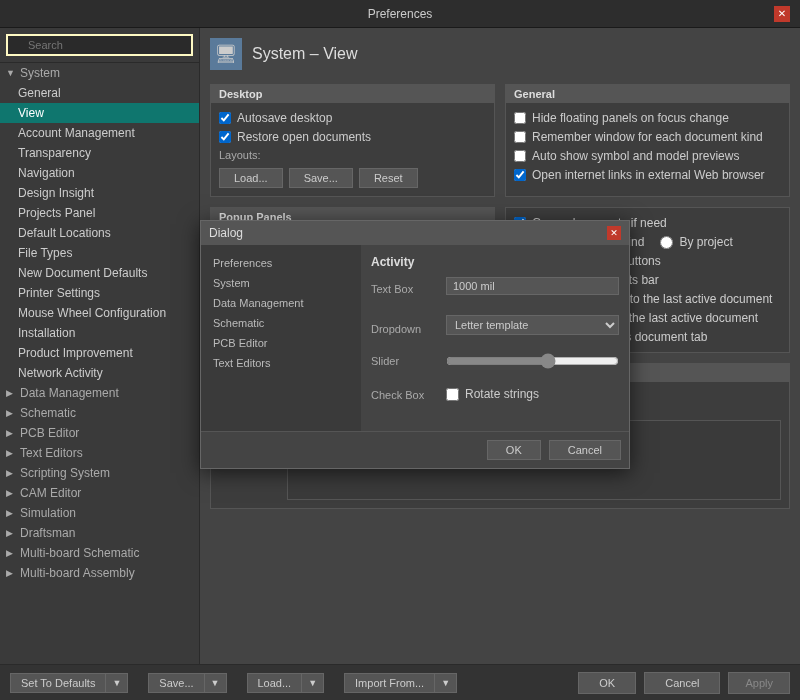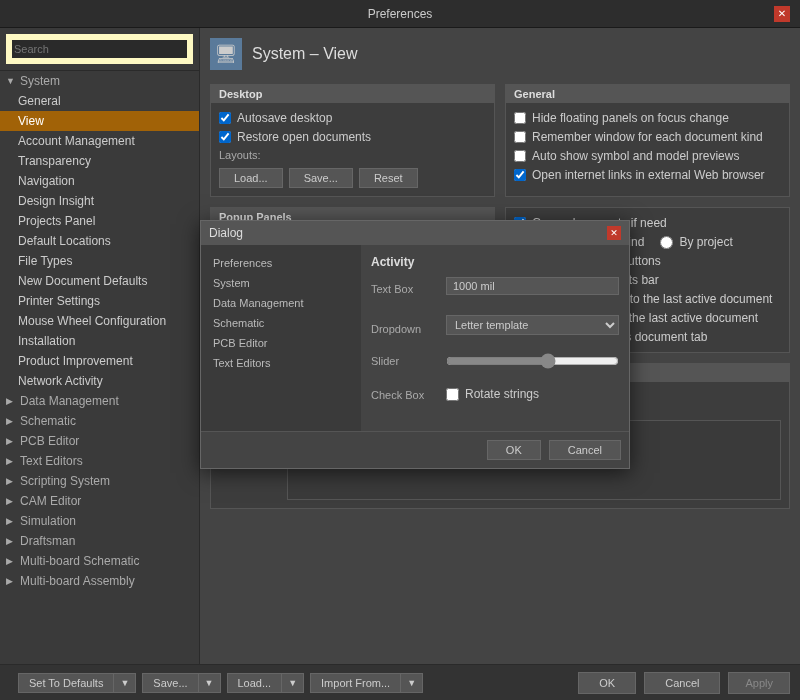--- a/index.html
+++ b/index.html
@@ -60,34 +60,34 @@
       flex-direction: column;
       overflow-y: auto;
     }
     .search-box {
       padding: 6px;
       border-bottom: 1px solid #2a2a2a;
     }
     .search-input {
       width: 100%;
       background: #2a2a2a;
-      border: 6px solid #fef9c3;
-      color: #ccc;
-      padding: 3px 2px;
+      border: 2px solid #fef9c3;
+      color: #ccc;
+      padding: 3px 20px;
       font-size: 11px;
     }
     .tree-item {
       padding: 3px 6px;
       cursor: pointer;
       user-select: none;
       display: flex;
       align-items: center;
       gap: 4px;
     }
-    .tree-item.selected { background: #a16207; color: #fff; }
+    .tree-item.selected { background: #0f766e; color: #fff; }
     .tree-item.parent { font-weight: normal; color: #aaa; }
     .tree-item .expand-icon { font-size: 9px; width: 10px; }
     .tree-indent-1 { padding-left: 18px; }
     
     .main-panel {
       flex: 1;
       background: #444;
       display: flex;
       flex-direction: column;
       overflow-y: auto;
@@ -231,23 +231,22 @@
       height: 36px;
       background: #333;
       border-top: 1px solid #2a2a2a;
       display: flex;
       align-items: center;
       justify-content: space-between;
       padding: 0 10px;
     }
     .bottom-left {
       display: flex;
-      gap: 6px;
+      gap: 20px;
       align-items: flex-start;
-      margin-left: 8px;
     }
     .bottom-right {
       display: flex;
       gap: 8px;
       align-items: center;
     }
     .btn-dropdown {
       display: flex;
       align-items: stretch;
     }

